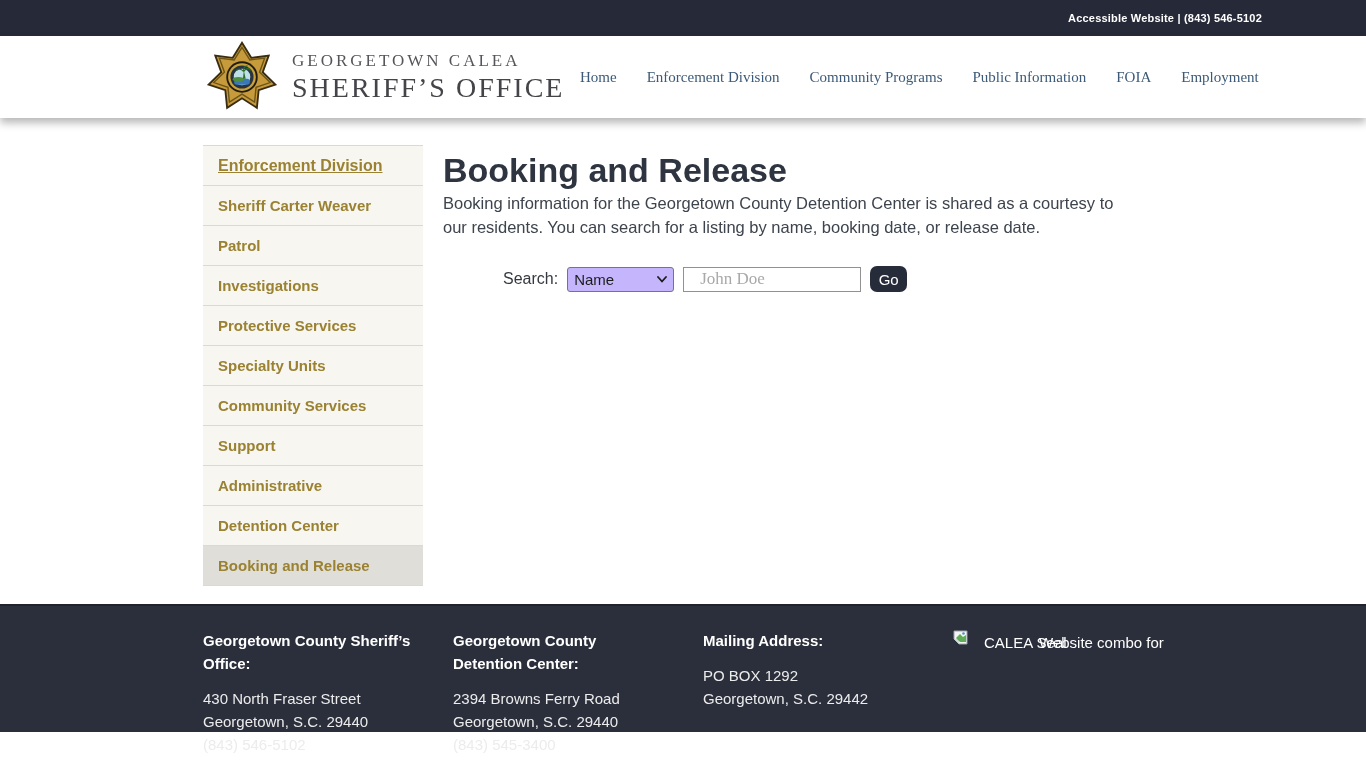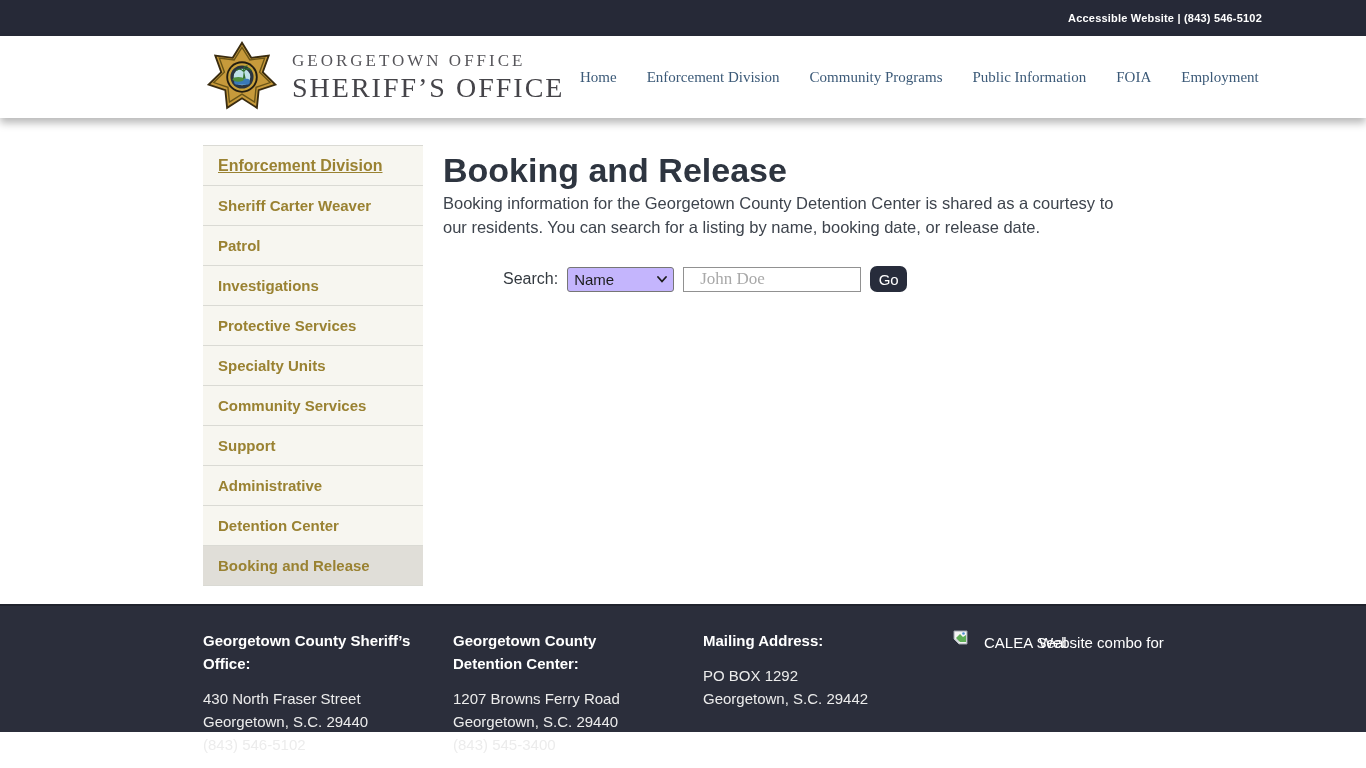--- a/index.html
+++ b/index.html
@@ -87,21 +87,21 @@
         <circle cx="40" cy="40" r="17" fill="#221c10"></circle>
         <circle cx="40" cy="40" r="15" fill="#c9a23a"></circle>
         <circle cx="40" cy="40" r="12.5" fill="#2a3440"></circle>
         <circle cx="40" cy="40" r="9" fill="#bfe0e8"></circle>
         <rect x="31.5" y="42" width="17" height="6.5" rx="3" fill="#3a79b8"></rect>
         <ellipse cx="36" cy="42.5" rx="6" ry="2.6" fill="#4f8f3e"></ellipse>
         <path d="M41 42 L42 33 L44 42 Z" fill="#2f6e2a"></path>
         <path d="M42 34 C39 31, 36 31, 34 33 M42 34 C44 30, 48 30, 50 33 M42 34 C41 30, 43 28, 46 28" fill="none" stroke="#2f6e2a" stroke-width="1.3"></path>
       </svg>
       <div class="logo-text">
-        <div class="logo-l1">GEORGETOWN OFFICE</div>
+        <div class="logo-l1">GEORGETOWN CALEA</div>
         <div class="logo-l2">SHERIFF’S OFFICE</div>
       </div>
     </div>
     <nav>
       <a>Home</a>
       <a>Enforcement Division</a>
       <a>Community Programs</a>
       <a>Public Information</a>
       <a>FOIA</a>
       <a>Employment</a>
@@ -150,21 +150,21 @@
         <h4>Georgetown County Sheriff’s Office:</h4>
         <div class="lines">
           <div>430 North Fraser Street</div>
           <div>Georgetown, S.C. 29440</div>
           <div>(843) 546-5102</div>
         </div>
       </div>
       <div class="fcol c2">
         <h4>Georgetown County Detention Center:</h4>
         <div class="lines">
-          <div>1207 Browns Ferry Road</div>
+          <div>2394 Browns Ferry Road</div>
           <div>Georgetown, S.C. 29440</div>
           <div>(843) 545-3400</div>
         </div>
       </div>
       <div class="fcol c3">
         <h4>Mailing Address:</h4>
         <div class="lines">
           <div>PO BOX 1292</div>
           <div>Georgetown, S.C. 29442</div>
         </div>

